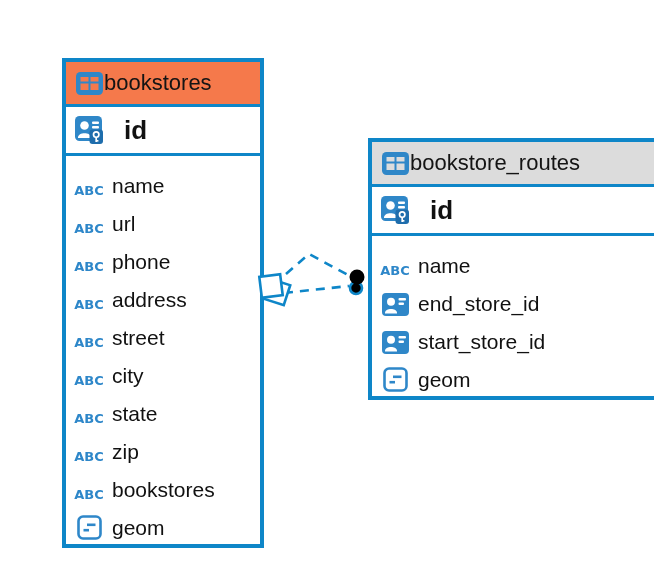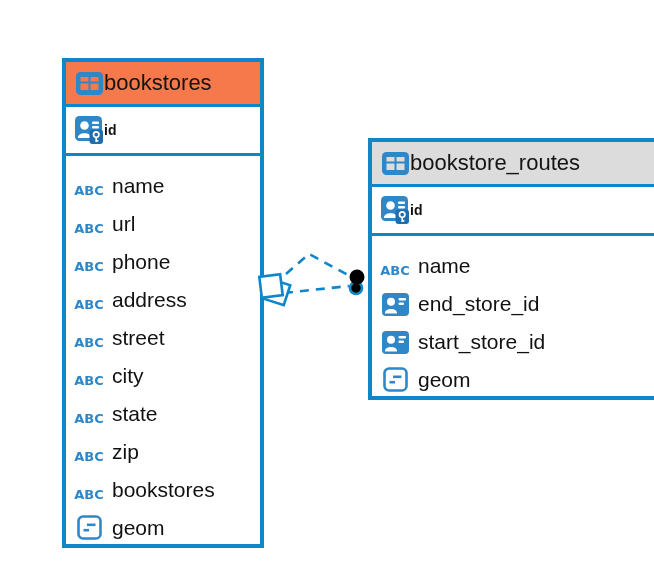--- a/index.html
+++ b/index.html
@@ -14,22 +14,22 @@
   }
   #table-0{left:62px;top:58px;width:202px;height:490px;}
   #table-1{left:368px;top:138px;width:316px;height:262px;}
   .table-header{
     height:42px;display:flex;align-items:center;padding:0 8px;
     border-bottom:3px solid var(--line-blue);
     font-size:22px;color:#141414;white-space:nowrap;overflow:hidden;
   }
   .pk-section{border-bottom:3px solid var(--line-blue);}
   .pk-row{
-    height:46px;display:flex;align-items:center;gap:0;padding:0 8px;
-    font-size:14px;font-weight:bold;color:#111;border-radius:7px;
+    height:46px;display:flex;align-items:center;gap:20px;padding:0 8px;
+    font-size:26px;font-weight:bold;color:#111;border-radius:7px;
   }
   .rows-section{padding:4px 0;}
   .col-row{
     height:38px;display:flex;align-items:flex-end;gap:8px;padding:0 8px;
     font-size:21px;color:#111;white-space:nowrap;
   }
   .icon-slot{flex:0 0 30px;width:30px;display:flex;justify-content:center;align-items:center;}
   .abc-glyph{
     font-family:"DejaVu Sans",sans-serif;font-weight:bold;font-size:13px;
     letter-spacing:0px;color:var(--accent-blue);

